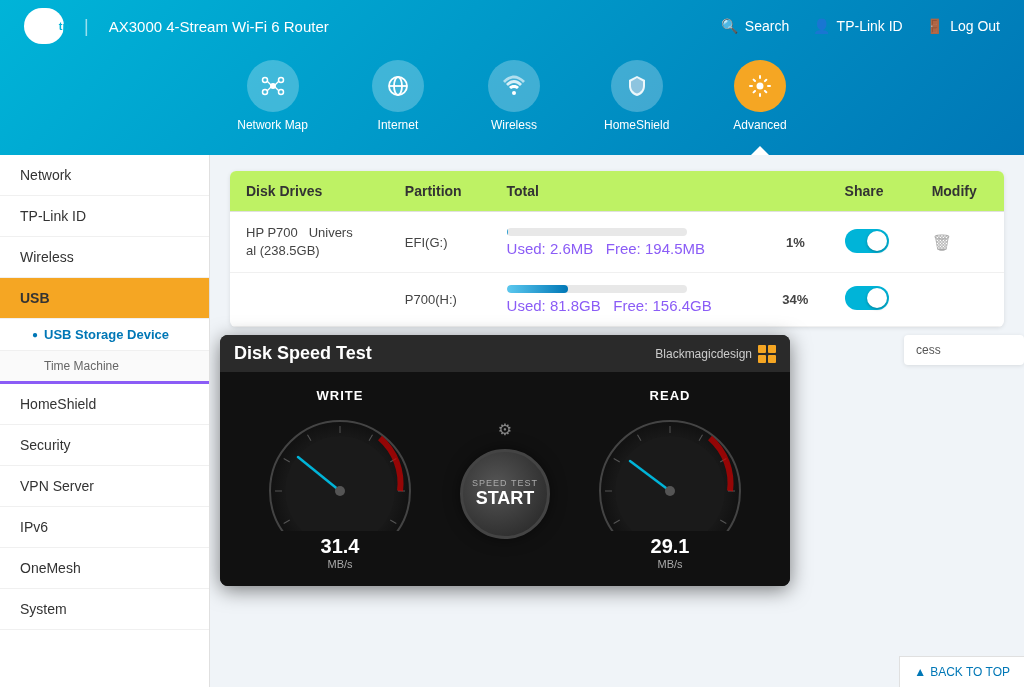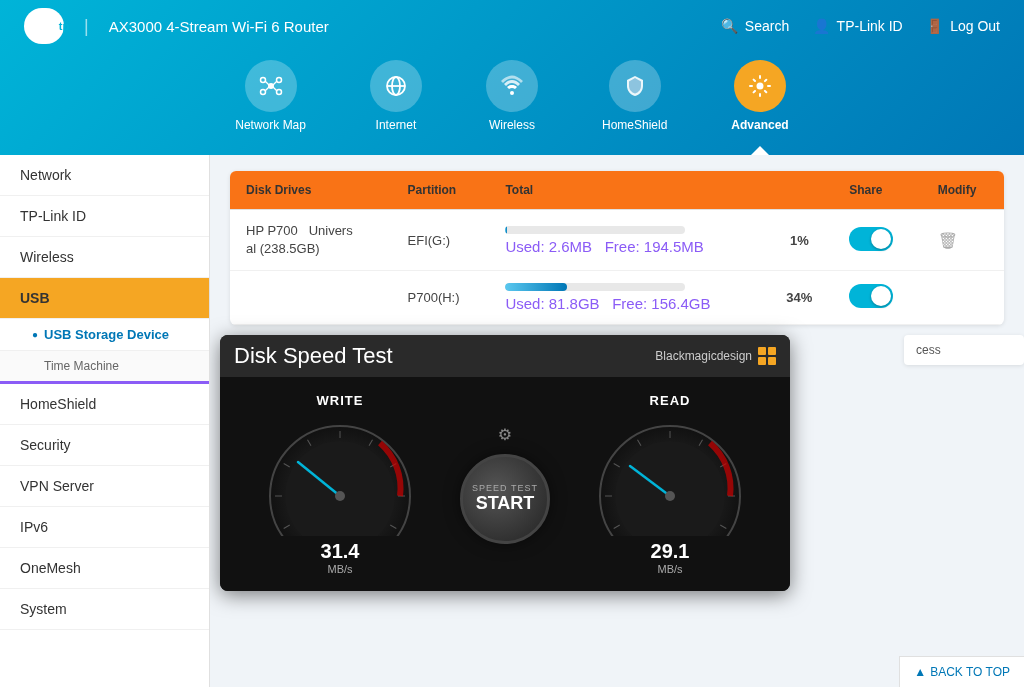--- a/index.html
+++ b/index.html
@@ -81,21 +81,21 @@
     }
     .nav-item.active .icon-circle {
       background: #f5a623;
     }
     .nav-item .nav-label {
       font-size: 12px;
       color: white;
       font-weight: 500;
     }
     .nav-item.active .nav-label {
-      font-weight: bold;
+      font-weight: normal;
     }
 
     
     .main-layout {
       display: flex;
       height: calc(687px - 155px);
     }
 
     
     .sidebar {
@@ -155,25 +155,25 @@
       padding: 0;
       overflow: hidden;
     }
     .disk-table {
       width: 100%;
       border-collapse: collapse;
     }
     .disk-table th {
       padding: 12px 16px;
       text-align: left;
-      font-size: 12px;
+      font-size: 14px;
       font-weight: 600;
       color: #333;
       border-bottom: 1px solid #e0e0e0;
-      background: #f97316;
+      background: #bef264;
     }
     .disk-table td {
       padding: 12px 16px;
       font-size: 13px;
       color: #444;
       vertical-align: middle;
     }
     .disk-table tr { border-bottom: 1px solid #f0f0f0; }
     .progress-bar-container {
       width: 180px;
@@ -224,21 +224,21 @@
       box-shadow: 0 4px 20px rgba(0,0,0,0.5);
       z-index: 10;
     }
     .speed-test-header {
       background: #2a2a2a;
       padding: 8px 14px;
       display: flex;
       align-items: center;
       justify-content: space-between;
     }
-    .speed-test-title { color: white; font-size: 22px; font-weight: 400; }
+    .speed-test-title { color: white; font-size: 18px; font-weight: 700; }
     .blackmagic-logo {
       display: flex;
       align-items: center;
       gap: 6px;
       color: #ccc;
       font-size: 12px;
     }
     .bm-squares {
       display: grid;
       grid-template-columns: 1fr 1fr;

